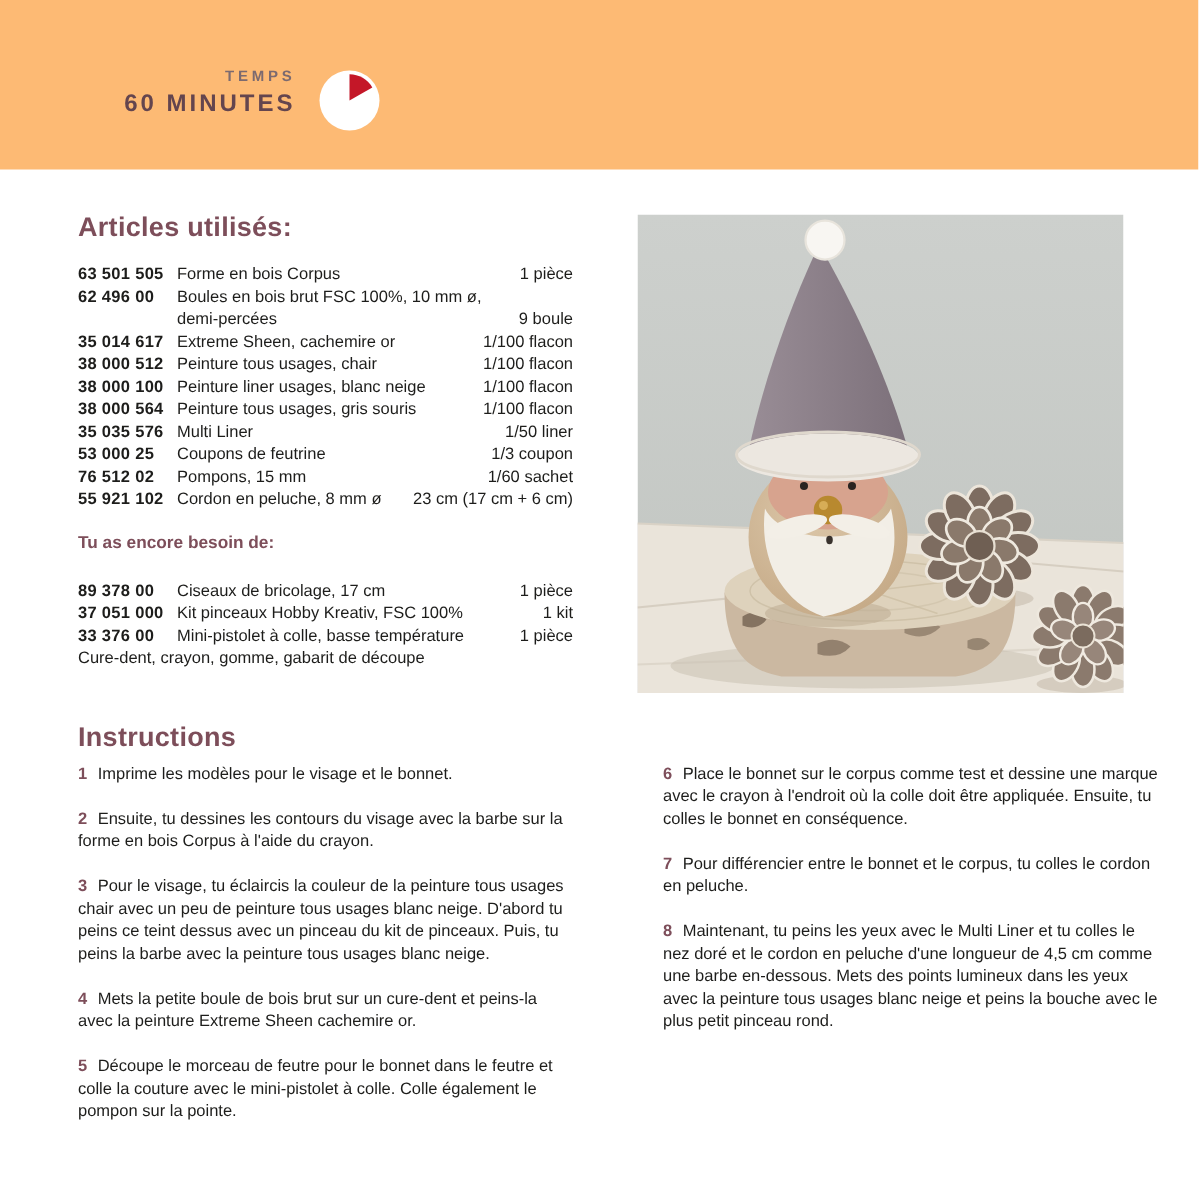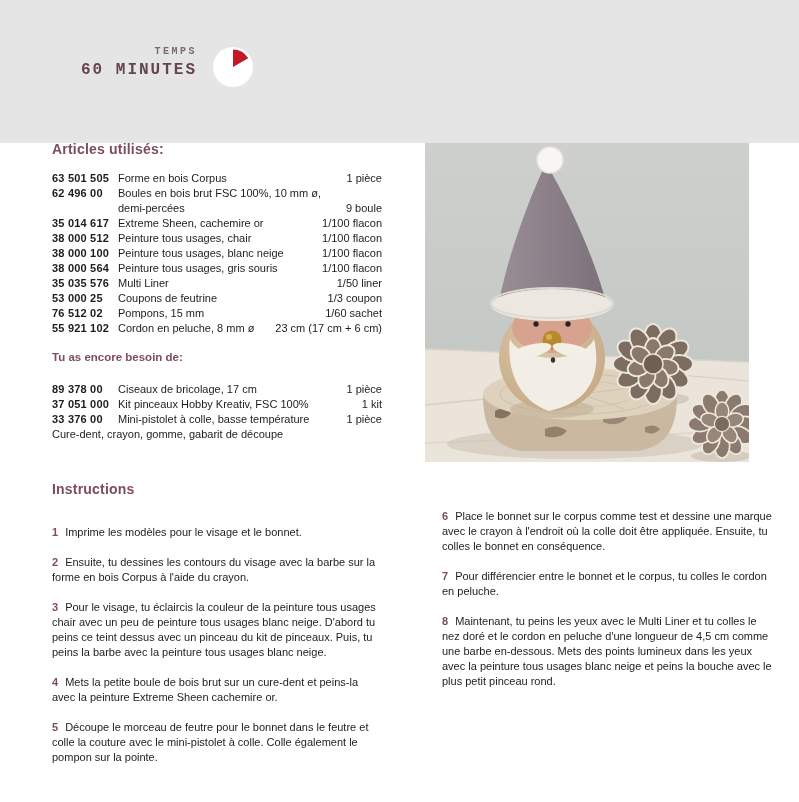--- a/index.html
+++ b/index.html
@@ -2,47 +2,47 @@
 <html><head>
 <meta charset="utf-8">
 <style>
   html,body{margin:0;padding:0;}
   body{
     width:799px;height:802px;position:relative;background:#ffffff;
     font-family:"Liberation Sans","DejaVu Sans",sans-serif;
     color:#1d1d1b;overflow:hidden;
   }
   
-  .band{position:absolute;left:0;top:0;width:799px;height:143px;background:#e5e5e5;font-family:Liberation Mono, monospace;}
+  .band{position:absolute;left:0;top:0;width:799px;height:113px;background:#fdba74;}
   .time-block{position:absolute;right:602px;top:46px;text-align:right;}
   .time-label{font-size:10px;letter-spacing:2.5px;color:#7c6a6f;font-weight:bold;}
   .time-value{font-size:16px;letter-spacing:2px;color:#64454e;font-weight:bold;margin-top:4px;}
   .clock{position:absolute;left:212px;top:46px;width:42px;height:42px;}
   .diff-block{position:absolute;left:553px;top:50px;width:196px;}
   .diff-label{font-size:11px;letter-spacing:2.2px;color:#6e5a60;font-weight:bold;}
   .diff-bars{margin-top:9px;display:flex;gap:4px;}
   .diff-bar{height:5px;flex:1 1 auto;border-radius:1px;}
   .diff-bar.filled{background:#c41728;}
   .diff-bar.empty{background:#f4f2f0;}
   
   .articles{position:absolute;left:52px;top:141px;width:330px;}
-  h2.sec{font-size:14px;color:#7d4e5a;margin:0 0 14px 0;font-weight:bold;letter-spacing:.2px;}
+  h2.sec{font-size:18px;color:#7d4e5a;margin:0 0 14px 0;font-weight:bold;letter-spacing:.2px;}
   .row{display:flex;line-height:15px;font-size:11px;}
   .row .code{width:66px;font-weight:bold;flex:0 0 66px;align-self:flex-start;letter-spacing:.2px;}
   .row .desc{flex:1 1 auto;}
   .row .qty{flex:0 0 auto;text-align:right;align-self:flex-end;white-space:nowrap;padding-left:6px;}
   .subhead{font-size:11.5px;font-weight:bold;color:#7d4e5a;margin:14px 0 17px 0;line-height:15px;}
   .note{font-size:11px;line-height:15px;}
   
   .photo{position:absolute;left:425px;top:143px;width:324px;height:319px;}
   .photo svg{display:block;}
   
   .instr-head{position:absolute;left:52px;top:481px;text-align:right;}
   .col{position:absolute;top:509px;width:332px;font-size:11px;line-height:15px;}
-  .col.left{left:52px;margin-top:16px;}
+  .col.left{left:52px;}
   .col.right{left:442px;}
   .step{margin:0 0 15px 0;}
   .step .num{color:#7d4e5a;font-weight:bold;margin-right:7px;}
 </style>
 </head>
 <body>
 
 <div class="band">
   <div class="time-block">
     <div class="time-label">TEMPS</div>
@@ -74,21 +74,21 @@
     <span class="desc">Extreme Sheen, cachemire or</span>
     <span class="qty">1/100 flacon</span>
   </div>
   <div class="row">
     <span class="code">38 000 512</span>
     <span class="desc">Peinture tous usages, chair</span>
     <span class="qty">1/100 flacon</span>
   </div>
   <div class="row">
     <span class="code">38 000 100</span>
-    <span class="desc">Peinture tous usages, blanc neige</span>
+    <span class="desc">Peinture liner usages, blanc neige</span>
     <span class="qty">1/100 flacon</span>
   </div>
   <div class="row">
     <span class="code">38 000 564</span>
     <span class="desc">Peinture tous usages, gris souris</span>
     <span class="qty">1/100 flacon</span>
   </div>
   <div class="row">
     <span class="code">35 035 576</span>
     <span class="desc">Multi Liner</span>

